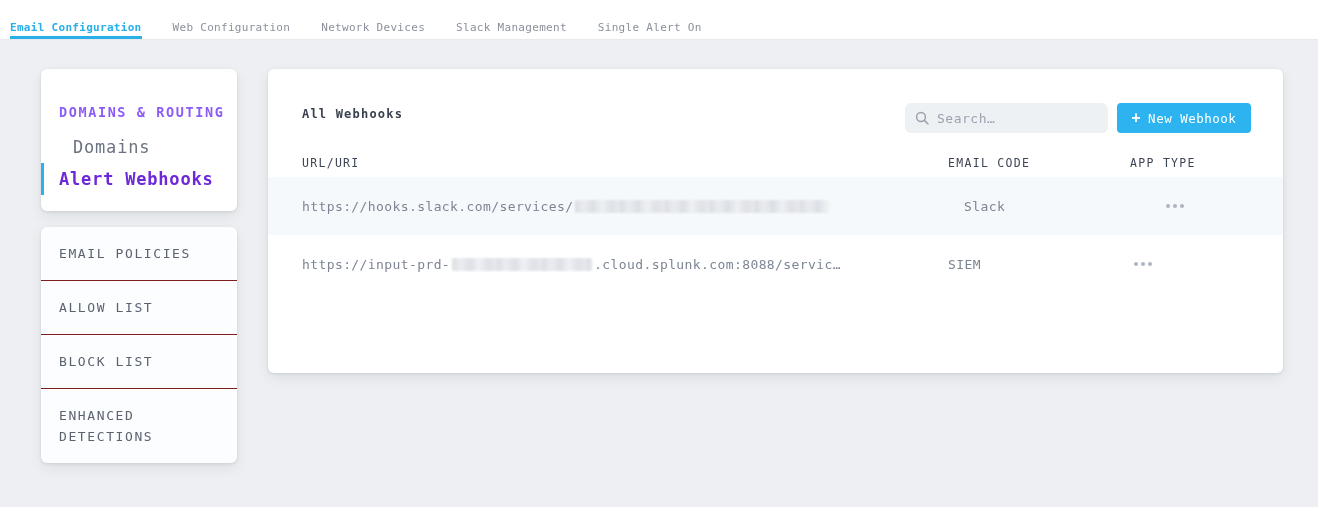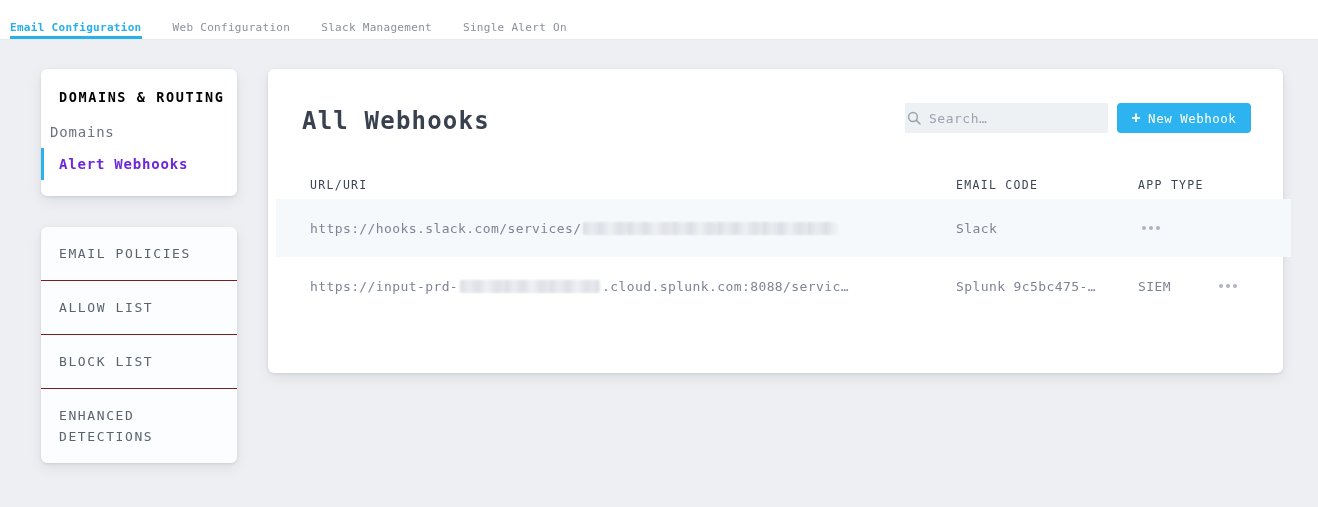--- a/index.html
+++ b/index.html
@@ -27,78 +27,78 @@
 
   
   .card {
     position:absolute; background:#ffffff; border-radius:6px;
     box-shadow:0 1px 3px rgba(16,24,40,.10), 0 5px 14px rgba(16,24,40,.07);
   }
 
   
   .routing-card { left:41px; top:69px; width:196px; padding:20px 0 16px 0; }
   .routing-title {
-    font-size:13.5px; font-weight:bold; color:#000000; letter-spacing:1.6px;
-    margin:0 18px 10px 18px; line-height:17px; white-space:nowrap;
+    font-size:13.5px; font-weight:bold; color:#8b5cf6; letter-spacing:1.6px;
+    margin:15px 18px 10px 18px; line-height:17px; white-space:nowrap;
   }
   .routing-item {
-    height:32px; line-height:32px; font-size:14px; color:#6b7280;
-    padding:0 6px; cursor:pointer; letter-spacing:.8px;
+    height:32px; line-height:32px; font-size:17px; color:#6b7280;
+    padding:0 29px; cursor:pointer; letter-spacing:.8px;
     border-left:3px solid transparent; white-space:nowrap;
   }
   .routing-item.active {
     color:#6d28d9; border-left-color:#2ab2ec; padding-left:15px; font-weight:bold;
   }
 
   
   .sections-card { left:41px; top:227px; width:196px; overflow:hidden; background:#fcfdfe; }
   .section-item {
     padding:16px 18px; font-size:13px; color:#5b6370; letter-spacing:1.6px;
     line-height:21px; border-bottom:1px solid #7f1d1d; cursor:pointer;
   }
   .section-item:last-child { border-bottom:none; }
 
   
   .main-panel { left:268px; top:69px; width:1015px; height:304px; }
   .panel-title {
-    position:absolute; left:34px; top:38px; font-size:24px; font-weight:bold;
+    position:absolute; left:34px; top:38px; font-size:12px; font-weight:bold;
     color:#3a414e; letter-spacing:1.2px; white-space:nowrap;
   }
   .search-box {
     position:absolute; left:637px; top:34px; width:203px; height:30px;
-    background:#eef1f4; border-radius:0; display:flex; align-items:center;
-    padding:0 2px;
+    background:#eef1f4; border-radius:6px; display:flex; align-items:center;
+    padding:0 10px;
   }
   .search-box svg { flex:0 0 auto; margin-right:8px; }
   .search-box input {
     flex:1; border:none; outline:none; background:transparent;
     font-family:inherit; font-size:13px; color:#49505c; letter-spacing:.5px;
     min-width:0;
   }
   .search-box input::placeholder { color:#9aa3ae; }
   .new-webhook-btn {
     position:absolute; left:849px; top:34px; width:134px; height:30px;
     background:#2db4f0; border:none; border-radius:4px; color:#ffffff;
     font-family:inherit; font-size:12.5px; letter-spacing:.5px; cursor:pointer;
     display:flex; align-items:center; justify-content:center; gap:7px;
   }
   .new-webhook-btn .plus { font-size:15px; font-weight:bold; line-height:1; }
 
   
-  .table { position:absolute; left:0; top:102px; width:1015px;margin-left:8px; }
+  .table { position:absolute; left:0; top:80px; width:1015px; }
   .trow {
     display:grid; grid-template-columns:646px 182px 77px auto;
     align-items:center; padding:0 30px 0 34px;
   }
   .thead { height:28px; }
   .thead .th {
     font-size:11.5px; color:#3d4454; letter-spacing:1.3px; white-space:nowrap;
   }
   .tbody-row { height:58px; font-size:13px; color:#7d8594; letter-spacing:.4px; }
-  .tbody-row.tinted { background:#f6f9fc; }
+  .tbody-row.tinted { background:#f6f9fc;gap:16px; }
   .cell-url { white-space:nowrap; overflow:hidden; display:flex; align-items:center; }
   .redacted {
     display:inline-block; height:13px; border-radius:2px; margin:0 2px;
     background:
       repeating-linear-gradient(90deg,
         #d7dbe1 0px, #e9ebef 9px, #d9dde3 18px, #eef0f3 27px,
         #dcdfe5 36px, #e6e8ec 45px);
     filter:blur(1.3px); opacity:.9; flex:0 0 auto;
   }
   .redacted.r1 { width:254px; }
@@ -111,20 +111,21 @@
   .row-actions .dot {
     width:4px; height:4px; border-radius:50%; background:#aeb4bf; display:block;
   }
 </style>
 </head>
 <body>
 
 <header class="topbar">
   <div class="tab active">Email Configuration</div>
   <div class="tab">Web Configuration</div>
+  <div class="tab">Network Devices</div>
   <div class="tab">Slack Management</div>
   <div class="tab">Single Alert On</div>
 </header>
 
 <aside class="card routing-card">
   <div class="routing-title">DOMAINS &amp; ROUTING</div>
   <div class="routing-item">Domains</div>
   <div class="routing-item active">Alert Webhooks</div>
 </aside>
 
@@ -176,21 +177,20 @@
         </span>
       </button>
     </div>
 
     <div class="trow tbody-row">
       <div class="cell-url">
         <span>https://input-prd-</span>
         <span class="redacted r2"></span>
         <span>.cloud.splunk.com:8088/servic…</span>
       </div>
-      <div class="cell-plain">Splunk 9c5bc475-…</div>
       <div class="cell-plain">SIEM</div>
       <button class="row-actions">
         <span style="display:flex;gap:3px;">
           <span class="dot"></span>
             <span class="dot"></span>
             <span class="dot"></span>
         </span>
       </button>
     </div>
 

